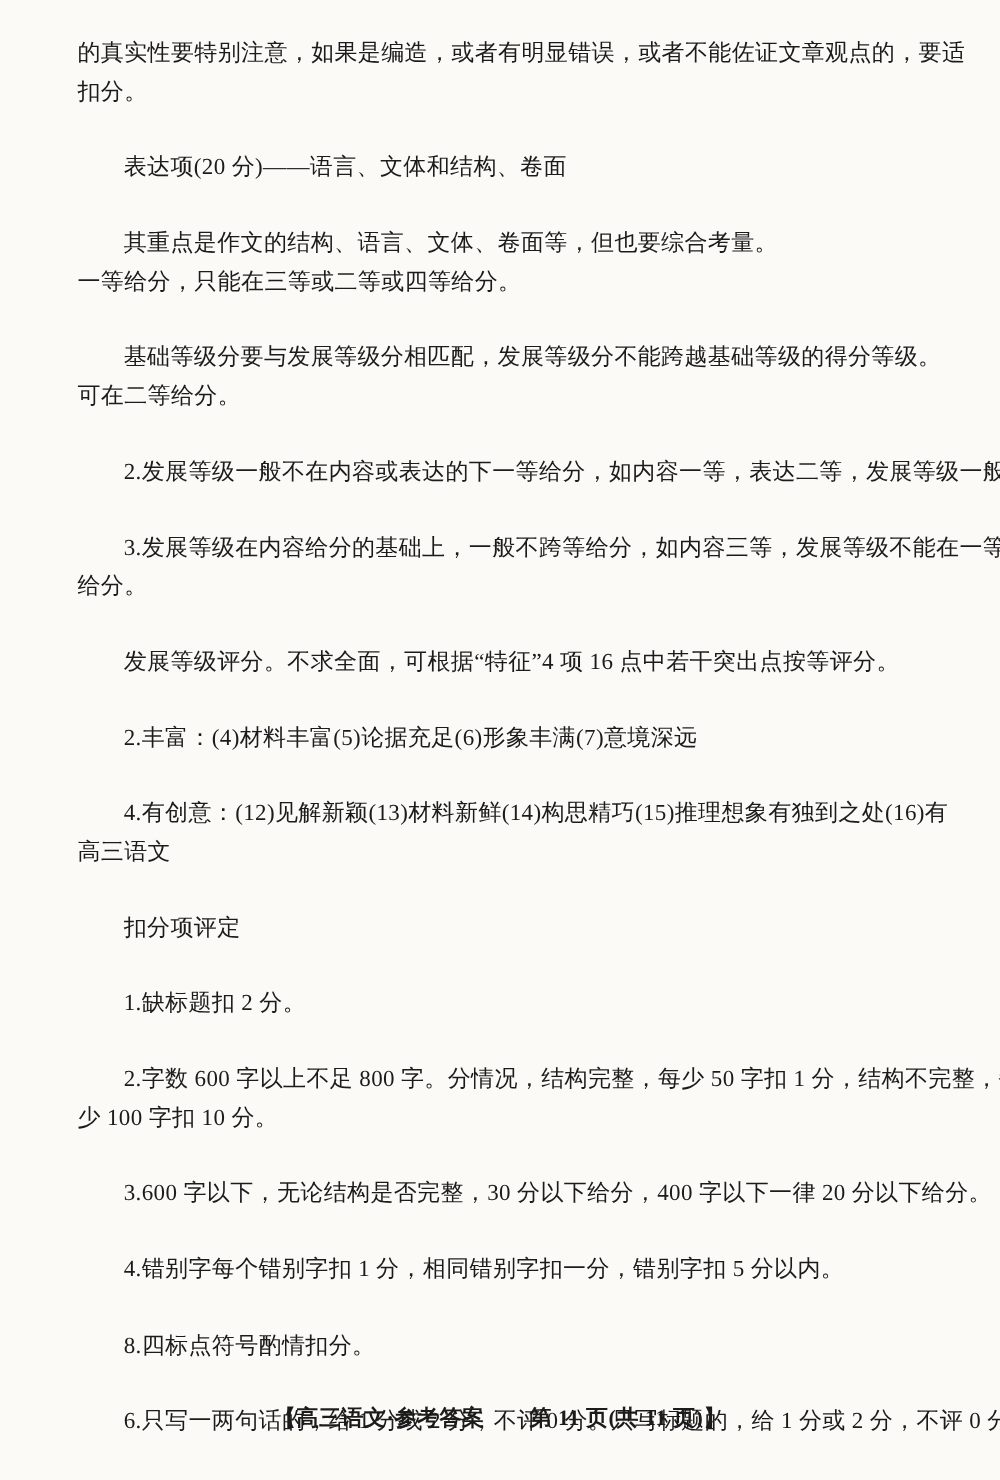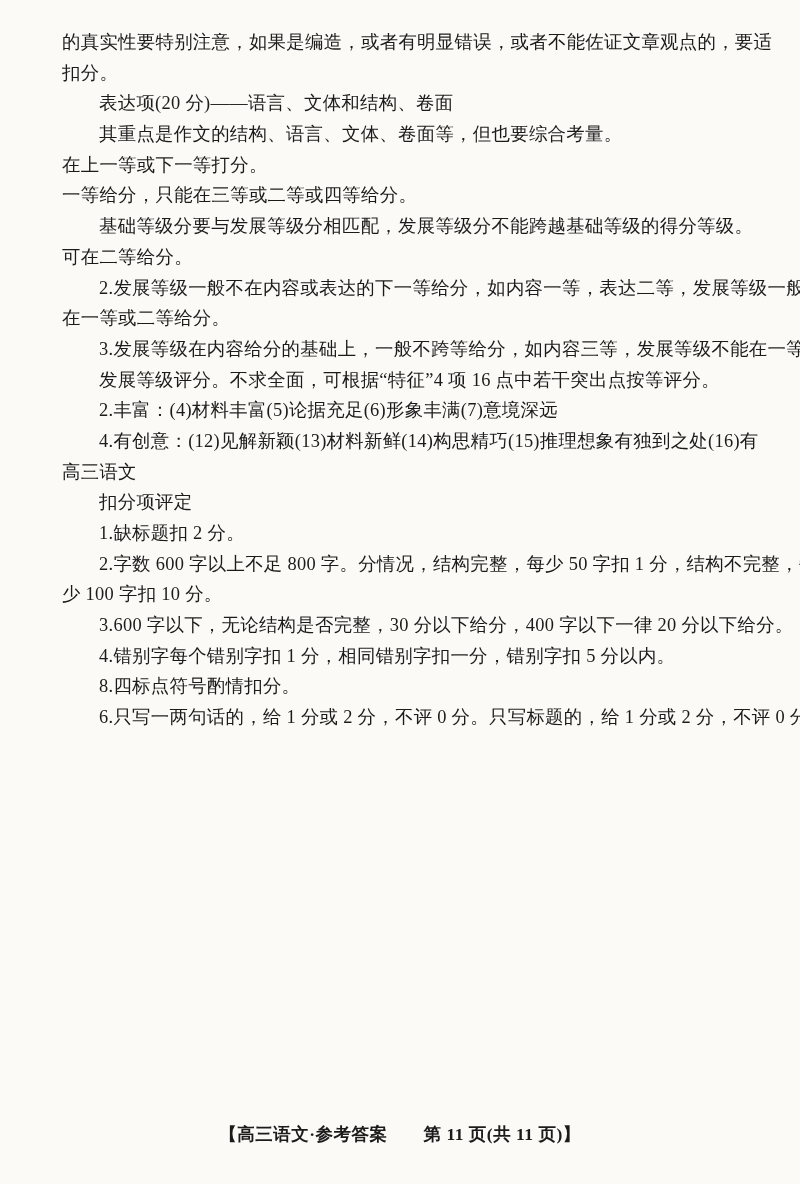--- a/index.html
+++ b/index.html
@@ -29,20 +29,21 @@
   .line {
     font-size: 18.4px;
     line-height: 30.7px;
     height: 30.7px;
     white-space: nowrap;
     letter-spacing: 0.3px;
     font-weight: 500;
   }
   .line.indented {
     padding-left: 37px;
+    margin-top: 30px;
   }
   .footer {
     position: absolute;
     left: 0;
     right: 0;
     top: 1122px;
     text-align: center;
     font-size: 17.5px;
     letter-spacing: 0.5px;
     font-weight: 600;
@@ -50,27 +51,26 @@
 </style>
 </head>
 <body>
 
 <div class="page">
   <div class="content">
     <div class="line">的真实性要特别注意，如果是编造，或者有明显错误，或者不能佐证文章观点的，要适</div>
     <div class="line">扣分。</div>
     <div class="line indented">表达项(20 分)——语言、文体和结构、卷面</div>
     <div class="line indented">其重点是作文的结构、语言、文体、卷面等，但也要综合考量。</div>
-    <div class="line">在上一等或下一等打分。</div>
     <div class="line">一等给分，只能在三等或二等或四等给分。</div>
     <div class="line indented">基础等级分要与发展等级分相匹配，发展等级分不能跨越基础等级的得分等级。</div>
     <div class="line">可在二等给分。</div>
     <div class="line indented">2.发展等级一般不在内容或表达的下一等给分，如内容一等，表达二等，发展等级一般</div>
-    <div class="line">在一等或二等给分。</div>
     <div class="line indented">3.发展等级在内容给分的基础上，一般不跨等给分，如内容三等，发展等级不能在一等</div>
+    <div class="line">给分。</div>
     <div class="line indented">发展等级评分。不求全面，可根据“特征”4 项 16 点中若干突出点按等评分。</div>
     <div class="line indented">2.丰富：(4)材料丰富(5)论据充足(6)形象丰满(7)意境深远</div>
     <div class="line indented">4.有创意：(12)见解新颖(13)材料新鲜(14)构思精巧(15)推理想象有独到之处(16)有</div>
     <div class="line">高三语文</div>
     <div class="line indented">扣分项评定</div>
     <div class="line indented">1.缺标题扣 2 分。</div>
     <div class="line indented">2.字数 600 字以上不足 800 字。分情况，结构完整，每少 50 字扣 1 分，结构不完整，每</div>
     <div class="line">少 100 字扣 10 分。</div>
     <div class="line indented">3.600 字以下，无论结构是否完整，30 分以下给分，400 字以下一律 20 分以下给分。</div>
     <div class="line indented">4.错别字每个错别字扣 1 分，相同错别字扣一分，错别字扣 5 分以内。</div>

